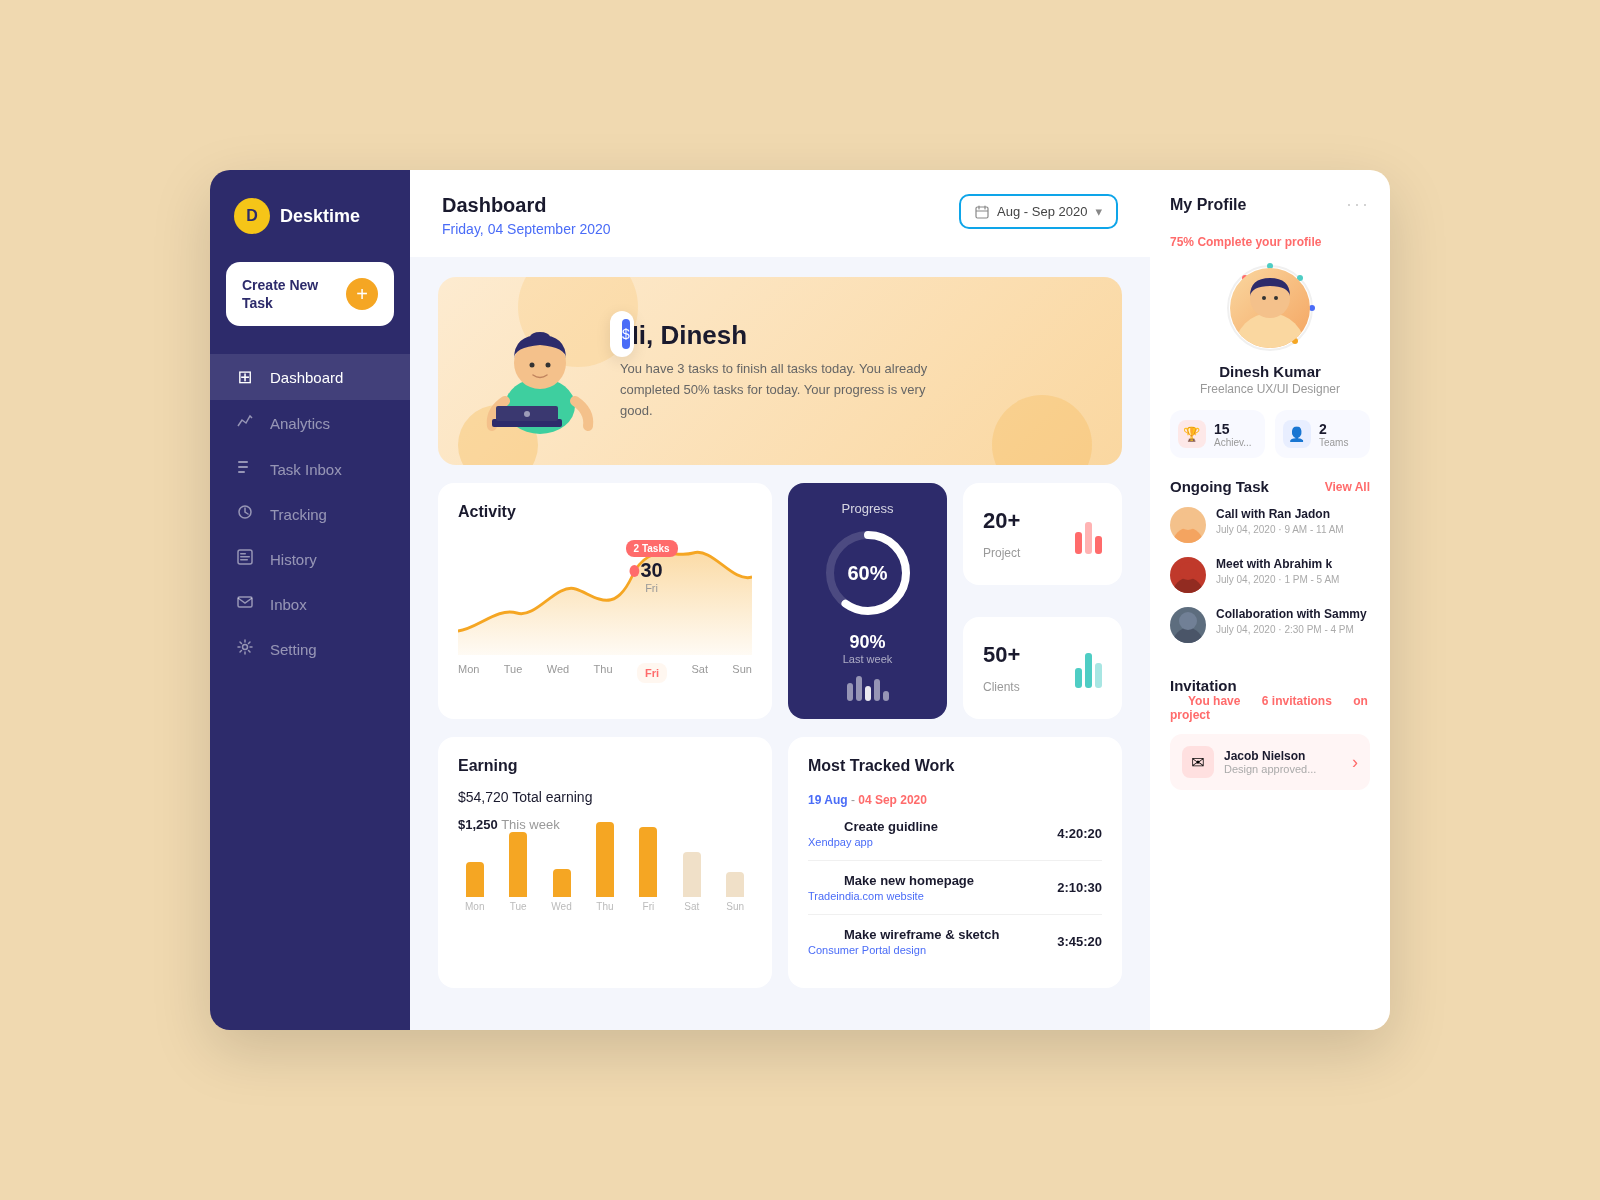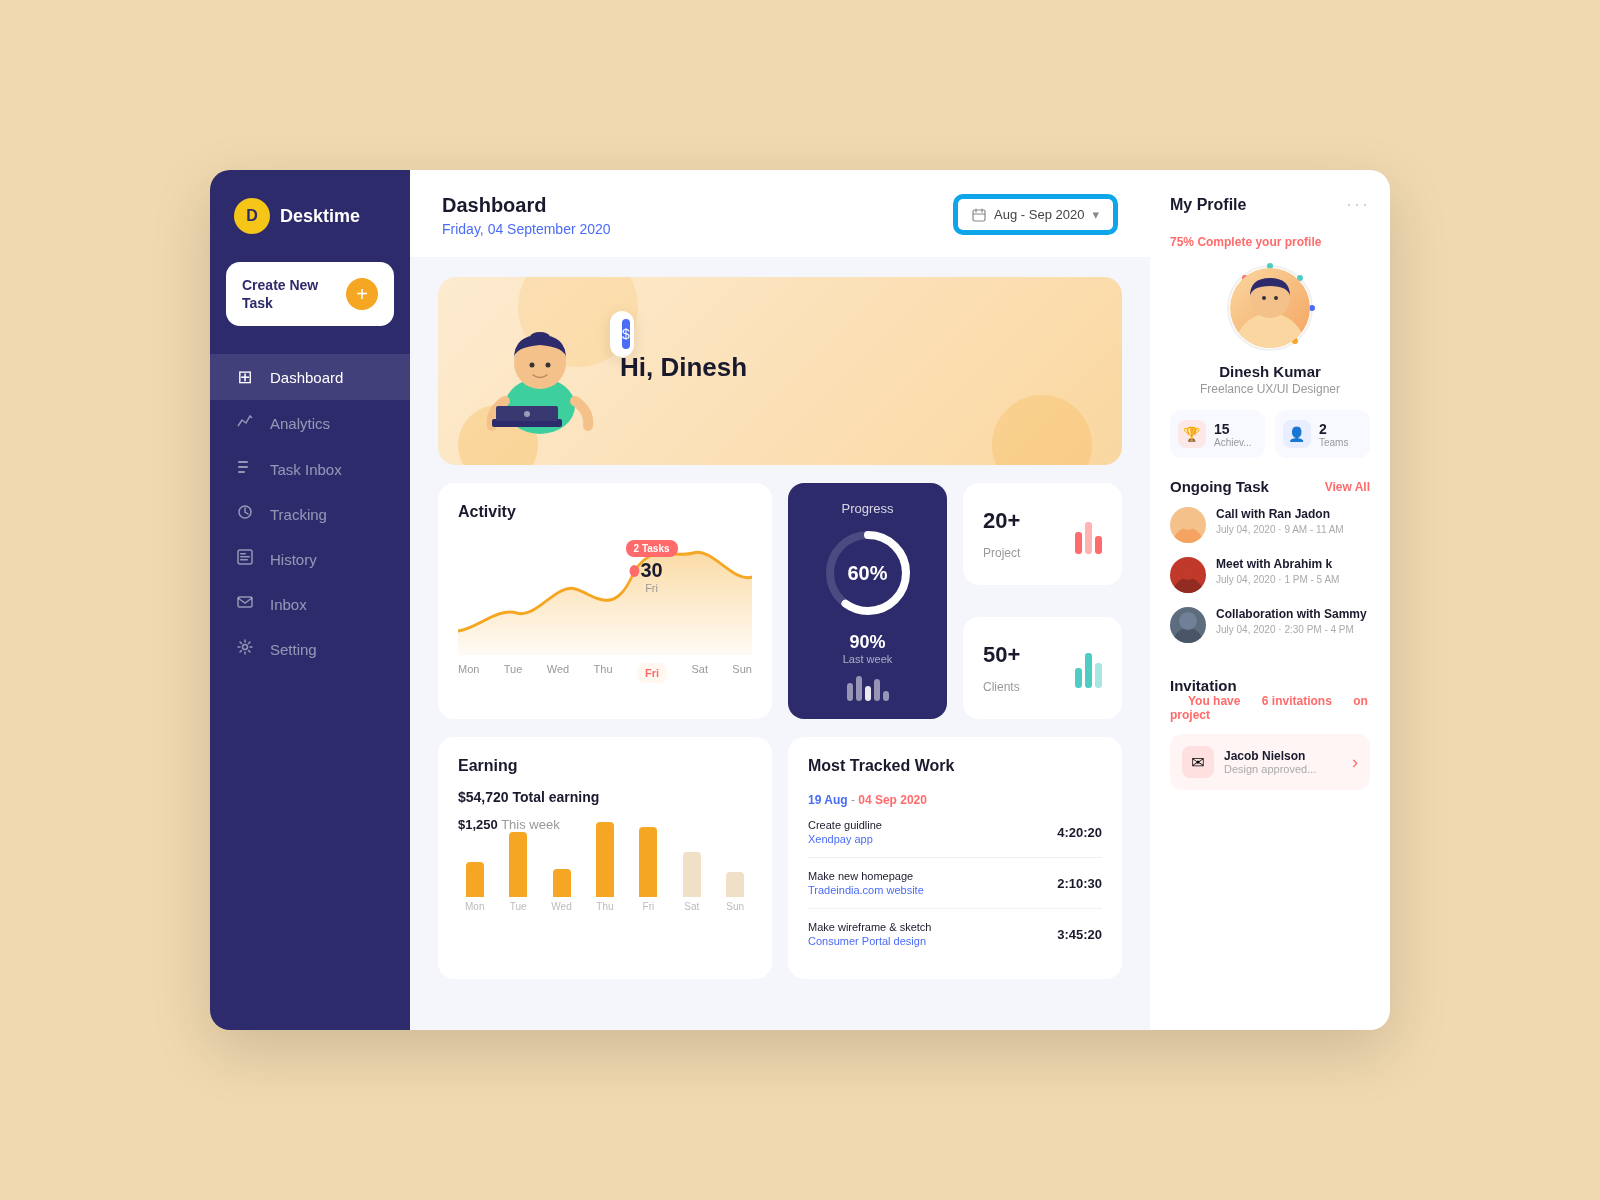--- a/index.html
+++ b/index.html
@@ -142,21 +142,21 @@
     .header-date {
       font-size: 14px;
       color: #4a6cf7;
       margin-top: 4px;
     }
 
     .date-filter {
       display: flex;
       align-items: center;
       background: white;
-      border: 5px solid #0ea5e9;
+      border: 2px solid #0ea5e9;
       border-radius: 10px;
       padding: 8px 14px;
       gap: 8px;
       cursor: pointer;
       font-size: 13px;
       color: #444;
     }
 
     .main-body {
       flex: 1;
@@ -431,21 +431,21 @@
     }
 
     .earning-amount {
       font-size: 14px;
       color: #666;
       margin-top: 4px;
     }
 
     .earning-amount span {
       color: #1a1a2e;
-      font-weight: 700;
+      font-weight: 400;
     }
 
     .earning-week {
       font-size: 13px;
       color: #999;
       margin: 12px 0 8px;
     }
 
     .earning-week strong {
       color: #1a1a2e;
@@ -510,24 +510,25 @@
       border-bottom: 1px solid #f0f0f0;
     }
 
     .tracked-item:last-child {
       border-bottom: none;
     }
 
     .tracked-info {}
 
     .tracked-name {
-      font-size: 11px;
-      font-weight: 400;
+      font-size: 13px;
+      font-weight: 700;
       color: #1a1a2e;
       margin-bottom: 2px;
+      margin-left: 36px;
     }
 
     .tracked-project {
       font-size: 11px;
       color: #4a6cf7;
     }
 
     .tracked-time {
       font-size: 13px;
       font-weight: 600;
@@ -906,20 +907,21 @@
             <circle cx="57" cy="113" r="3" fill="white" opacity="0.5"></circle>
           </svg>
           
           <div class="banner-floating-card" style="position:absolute; top:10px; right:-10px;">
             <div class="floating-dollar">$</div>
           </div>
         </div>
 
         <div class="banner-text">
           <div class="banner-greeting">Hi, <strong>Dinesh</strong></div>
+          <div class="banner-desc">You have 3 tasks to finish all tasks today. You already completed 50% tasks for today. Your progress is very good.</div>
         </div>
       </div>
 
       <div class="middle-row">
 
         <div class="activity-card">
           <div class="card-title">Activity</div>
           <div class="chart-area">
             <svg class="chart-svg" viewBox="0 0 300 100" preserveAspectRatio="none">
 

